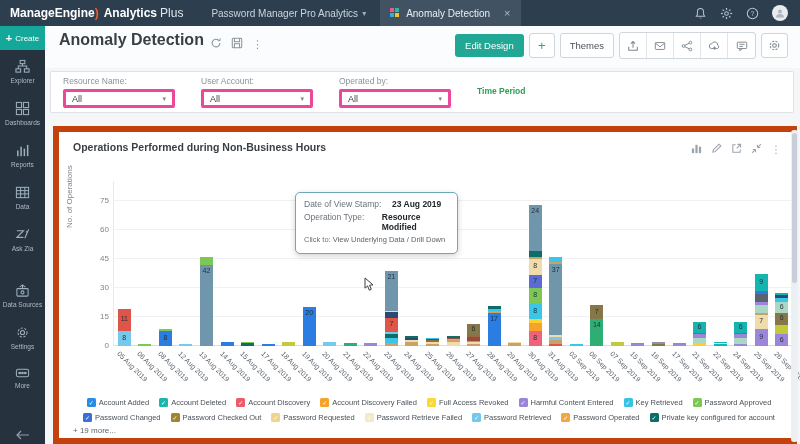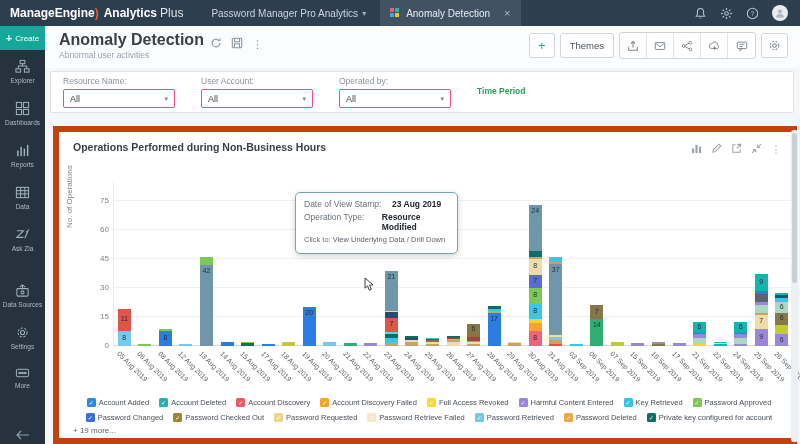--- a/index.html
+++ b/index.html
@@ -46,21 +46,21 @@
   .btn-light { background:#fff; border:1px solid #cfd5da; border-radius:3px; color:#4a5158; font-size:9.5px; padding:6px 9px; cursor:pointer; }
   .btn-group { display:flex; border:1px solid #cfd5da; border-radius:3px; overflow:hidden; background:#fff; }
   .btn-ico { width:27px; height:25px; display:flex; align-items:center; justify-content:center; border-right:1px solid #e1e5e9; cursor:pointer; }
   .btn-ico:last-child { border-right:none; }
   .btn-gear { background:#fff; border:1px solid #cfd5da; border-radius:3px; width:27px; height:25px; display:flex; align-items:center; justify-content:center; cursor:pointer; }
 
   
   #filters { position:absolute; left:5px; top:45px; width:744px; height:42px; background:#fff; border:1px solid #dfe3e8; border-radius:2px; display:flex; align-items:center; padding-left:12px; gap:26px; }
   .filter .flabel { font-size:8.5px; color:#8b939b; margin-bottom:3px; }
   .filter .flabel.green { color:#2b9e55; font-weight:bold; }
-  .fselect { width:112px; height:19px; border:1px solid #ec4899; border-radius:2px; background:#fff; display:flex; align-items:center; justify-content:space-between; padding:0 6px; font-size:9px; color:#3c4248; cursor:pointer; }
+  .fselect { width:112px; height:19px; border:3px solid #ec4899; border-radius:2px; background:#fff; display:flex; align-items:center; justify-content:space-between; padding:0 6px; font-size:9px; color:#3c4248; cursor:pointer; }
   .fselect .caret { color:#7d868e; font-size:7px; }
 
   
   #panel { position:absolute; left:8px; top:100px; width:744px; height:318px; background:#fff; border:6px solid #c2410c; }
   .ptitle { position:absolute; left:14px; top:9px; font-size:10.5px; font-weight:bold; color:#3a3f45; }
   .picons { position:absolute; right:10px; top:8px; display:flex; gap:9px; align-items:center; color:#9aa2aa; }
   .picons .kebab { font-size:10px; }
 
   #plot { position:absolute; left:54px; top:49px; width:678px; height:165px; border-left:1px solid #e7eaee; }
   .grid { position:absolute; left:0; width:678px; height:1px; background:#eff1f4; }
@@ -253,34 +253,34 @@
           <path d="M6 1 2 5l4 4M2 5h12"></path>
         </svg>
       </div>
   </div>
 
   <div id="main">
 
     <div id="viewhead">
       <div class="vtitle-wrap">
         <span class="vtitle">Anomaly Detection</span>
-        <div class="vsub">Abnormal user activities</div>
       </div>
       <div class="vhead-icons">
         <span><svg width="12" height="12" viewBox="0 0 14 14" fill="none" stroke="#8b949c" stroke-width="1.3">
               <path d="M11.5 7a4.5 4.5 0 1 1-1.4-3.2"></path>
               <path d="M11.8 1.5v2.8H9" stroke-width="1.1"></path>
             </svg></span>
         <span><svg width="12" height="12" viewBox="0 0 14 14" fill="none" stroke="#8b949c" stroke-width="1.2">
               <rect x="1.5" y="1.5" width="11" height="11" rx="1"></rect>
               <path d="M4 1.5v4h6v-4M4 12.5V8h6v4.5"></path>
             </svg></span>
         <span class="kebab">⋮</span>
       </div>
       <div class="vhead-right">
+        <div class="btn-teal">Edit Design</div>
         <div class="btn-sq">+</div>
         <div class="btn-light">Themes</div>
         <div class="btn-group">
           <div class="btn-ico">
               <svg width="12" height="12" viewBox="0 0 14 14" fill="none" stroke="#7d868e" stroke-width="1.2">
                 <path d="M7 9V2M4.5 4.2 7 1.8l2.5 2.4"></path>
                 <path d="M2 8v4h10V8"></path>
               </svg>
             </div>
           <div class="btn-ico">
@@ -696,21 +696,21 @@
           <div class="litem">
             <span class="lbox" style="background: rgb(245, 233, 200);">✓</span>
             <span class="llab">Password Retrieve Failed</span>
           </div>
           <div class="litem">
             <span class="lbox" style="background: rgb(114, 200, 234);">✓</span>
             <span class="llab">Password Retrieved</span>
           </div>
           <div class="litem">
             <span class="lbox" style="background: rgb(240, 168, 68);">✓</span>
-            <span class="llab">Password Deleted</span>
+            <span class="llab">Password Operated</span>
           </div>
           <div class="litem">
             <span class="lbox" style="background: rgb(13, 110, 104);">✓</span>
             <span class="llab">Private key configured for account</span>
           </div>
         </div>
       <div class="lmore">+ 19 more...</div>
     </div>
   </div>
 

